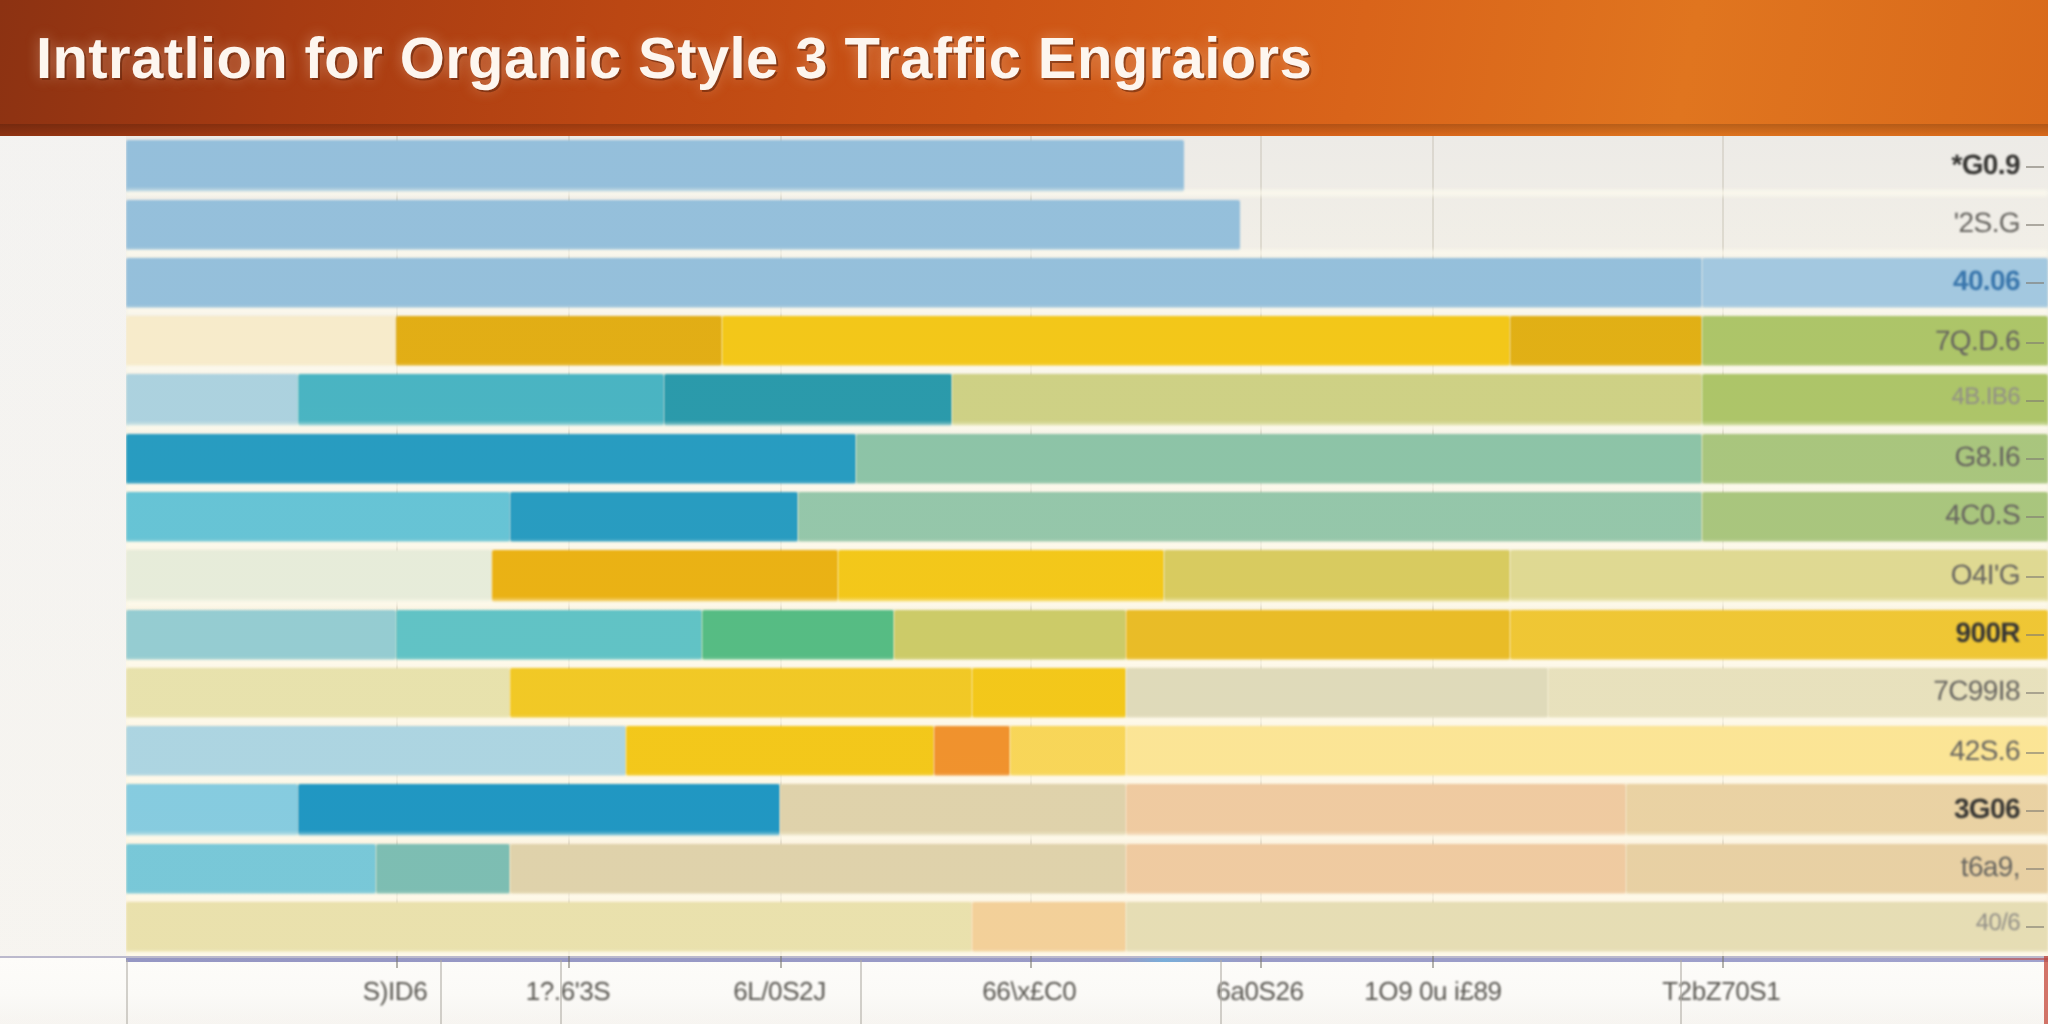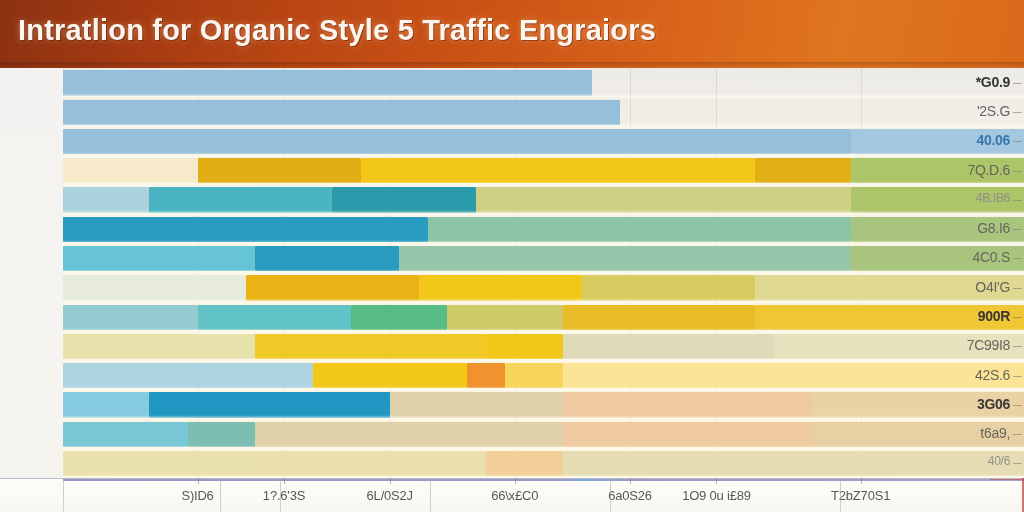--- a/index.html
+++ b/index.html
@@ -120,21 +120,21 @@
     position: absolute; inset: 0; pointer-events: none;
     background: linear-gradient(180deg, rgba(255,255,255,.05), rgba(255,250,235,.07));
   }
 </style>
 </head>
 <body>
 
 <div id="app">
 
   <div class="title-banner">
-    <div class="title-text">Intratlion for Organic Style 5 Traffic Engraiors</div>
+    <div class="title-text">Intratlion for Organic Style 3 Traffic Engraiors</div>
   </div>
 
   <div class="plot-outer">
     <div class="axis-panel"></div>
     <div class="plot-area" id="plot">
         <div class="vgrid" style="left: 134.54px;"></div>
         <div class="vgrid" style="left: 221.03px;"></div>
         <div class="vgrid" style="left: 326.74px;"></div>
         <div class="vgrid" style="left: 451.67px;"></div>
         <div class="vgrid" style="left: 566.99px;"></div>

